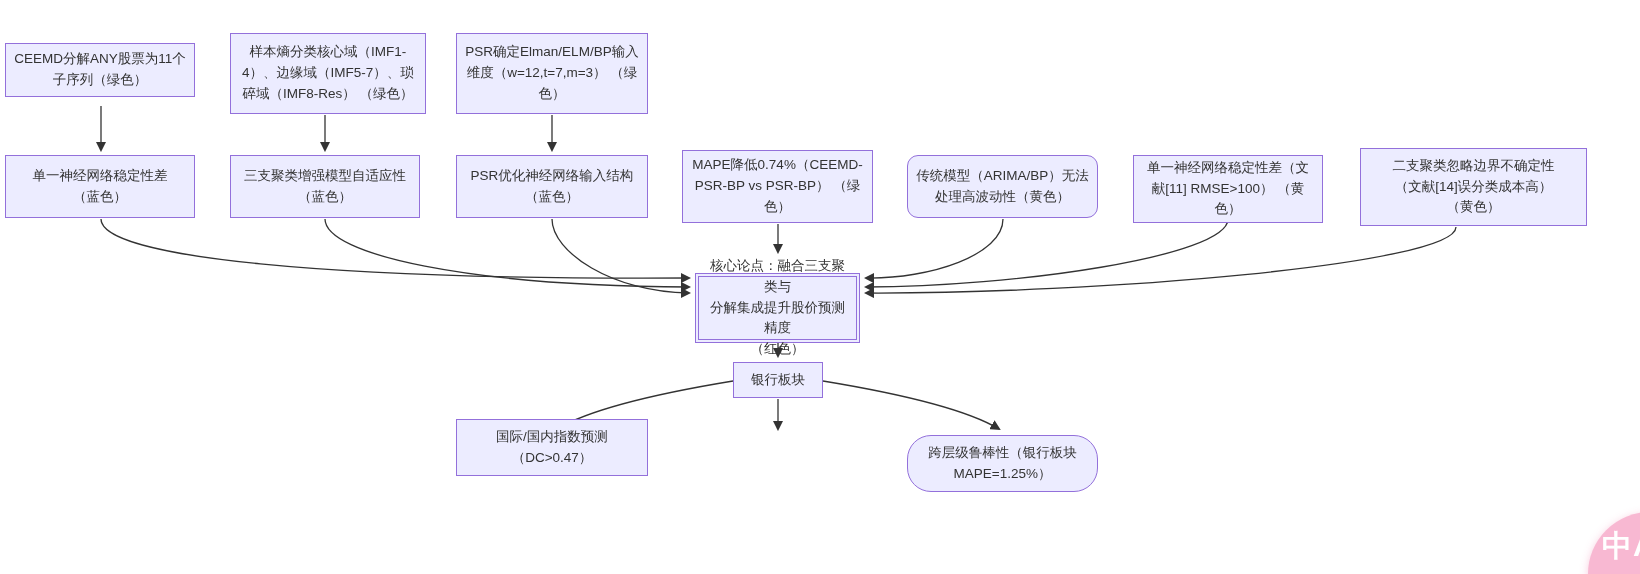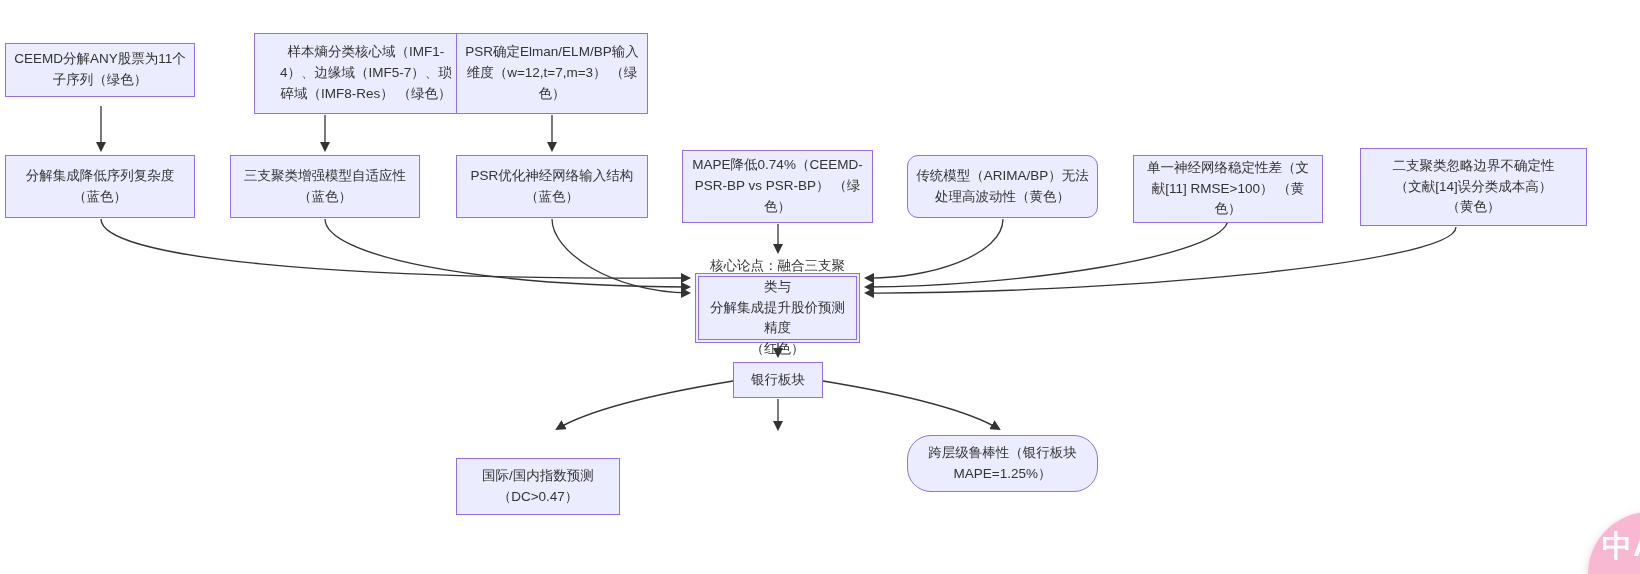--- a/index.html
+++ b/index.html
@@ -15,32 +15,32 @@
     color:#333333;font-size:13.5px;line-height:1.55;
     display:flex;align-items:center;justify-content:center;text-align:center;
     white-space:pre-line;padding:4px 8px;
   }
   .node.subroutine{border-width:1px;margin-top:15px;}
   .node.subroutine::before{
     content:"";position:absolute;inset:2px;border:1px solid #9370DB;pointer-events:none;
   }
   
   #n-ceemd   {left:5px;   top:43px;  width:190px; height:54px;}
-  #n-entropy {left:230px; top:33px;  width:224px; height:81px;margin-left:24px;}
+  #n-entropy {left:230px; top:33px;  width:196px; height:81px;}
   #n-psrdim  {left:456px; top:33px;  width:192px; height:81px;}
   #n-decomp  {left:5px;   top:155px; width:190px; height:63px;}
   #n-threeway{left:230px; top:155px; width:190px; height:63px;}
   #n-psropt  {left:456px; top:155px; width:192px; height:63px;}
   #n-mape    {left:682px; top:150px; width:191px; height:73px;}
   #n-trad    {left:907px; top:155px; width:191px; height:63px;border-radius:11px;}
   #n-single  {left:1133px;top:155px; width:190px; height:68px;}
   #n-twoway  {left:1360px;top:148px; width:227px; height:78px;}
   #n-core    {left:695px; top:258px; width:165px; height:70px;}
   #n-exp     {left:733px; top:362px; width:90px;  height:36px;}
-  #n-index   {left:456px; top:458px; width:164px; height:57px;}
+  #n-index   {left:456px; top:419px; width:192px; height:57px;}
   #n-stock   {left:682px; top:435px; width:191px; height:57px;}
   #n-robust  {left:907px; top:435px; width:191px; height:57px;border-radius:24px;}
 
   .translate-badge{
     position:absolute;left:1588px;top:512px;width:124px;height:124px;
     border-radius:50%;background:#F8B8D2;
     box-shadow:0 2px 8px rgba(240,140,180,0.45);
     cursor:pointer;
   }
   .translate-badge .glyph{
@@ -78,21 +78,21 @@
   </svg>
 
   <div class="node" id="n-ceemd">CEEMD分解ANY股票为11个
 子序列（绿色）</div>
   <div class="node" id="n-entropy">样本熵分类核心域（IMF1-
 4）、边缘域（IMF5-7）、琐
 碎域（IMF8-Res） （绿色）</div>
   <div class="node" id="n-psrdim">PSR确定Elman/ELM/BP输入
 维度（w=12,t=7,m=3） （绿
 色）</div>
-  <div class="node" id="n-decomp">分解集成降低序列复杂度
+  <div class="node" id="n-decomp">单一神经网络稳定性差
 （蓝色）</div>
   <div class="node" id="n-threeway">三支聚类增强模型自适应性
 （蓝色）</div>
   <div class="node" id="n-psropt">PSR优化神经网络输入结构
 （蓝色）</div>
   <div class="node" id="n-mape">MAPE降低0.74%（CEEMD-
 PSR-BP vs PSR-BP） （绿
 色）</div>
   <div class="node" id="n-trad">传统模型（ARIMA/BP）无法
 处理高波动性（黄色）</div>

